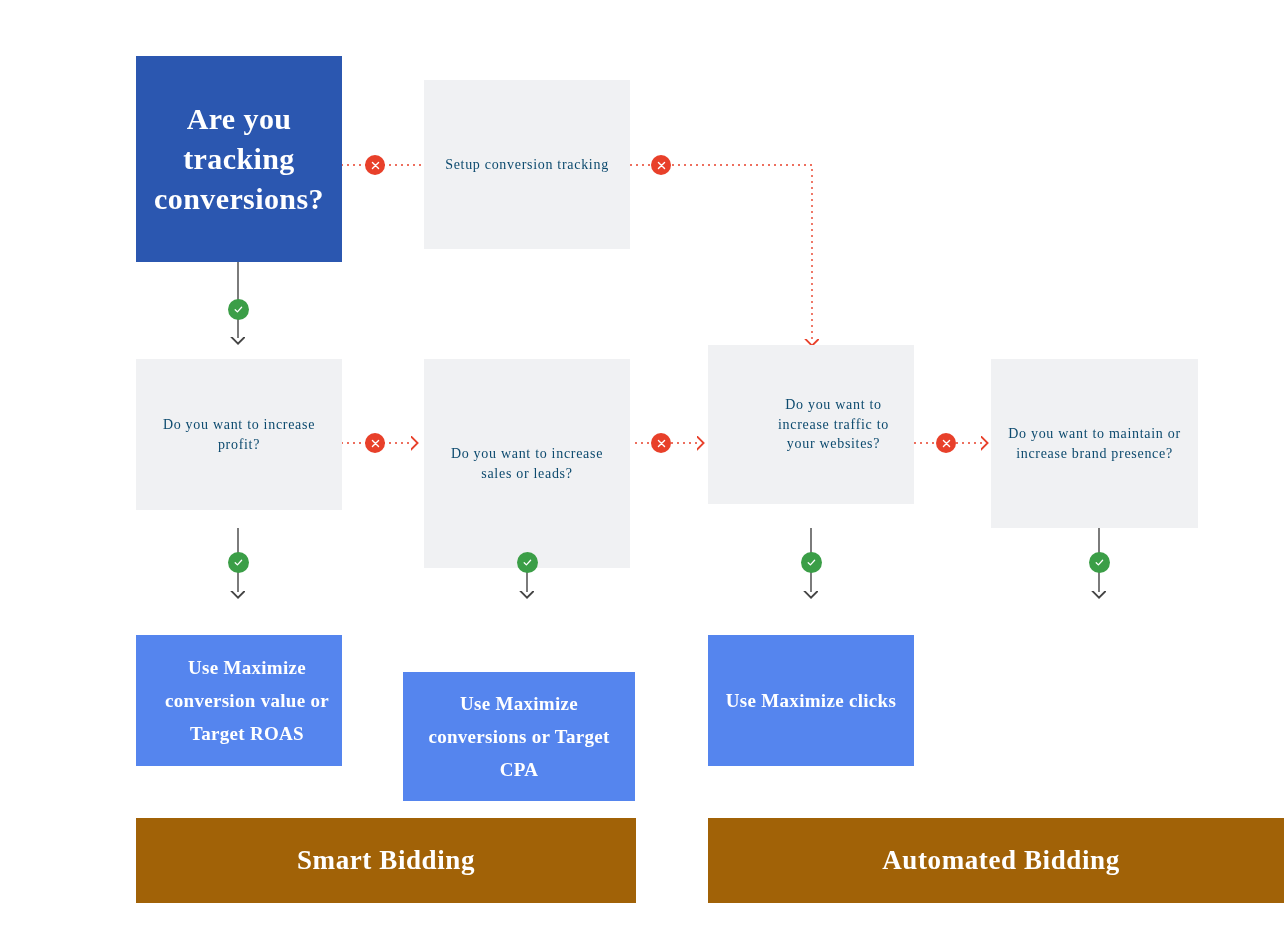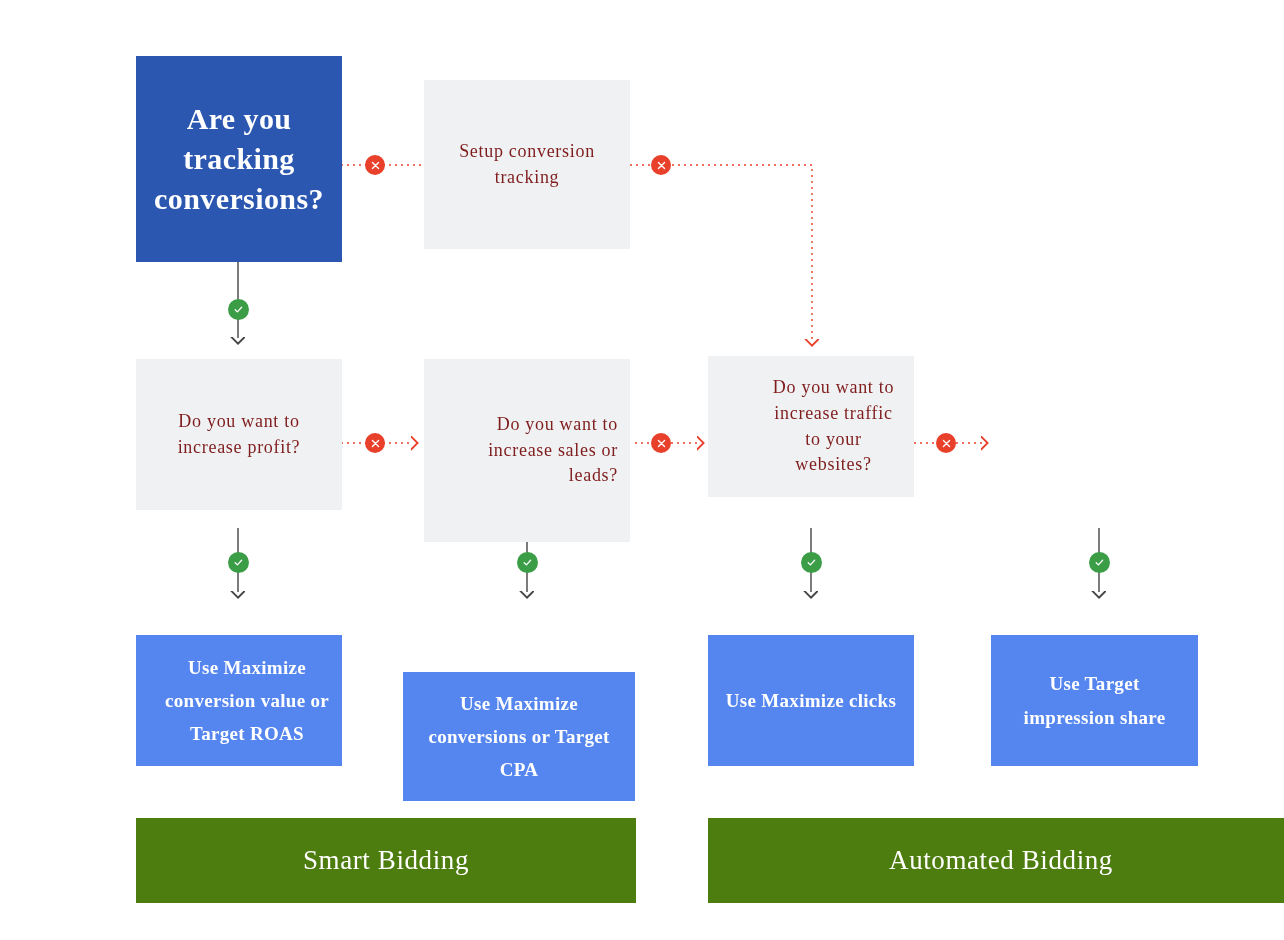--- a/index.html
+++ b/index.html
@@ -39,36 +39,36 @@
   .node-root {
     background: #2B57B0;
     color: #ffffff;
     font-weight: bold;
     font-size: 30px;
     line-height: 1.33;
     letter-spacing: 0.4px;
   }
   .node-gray {
     background: #F0F1F3;
-    color: #7f1d1d;
-    font-size: 18px;
+    color: #0c4a6e;
+    font-size: 14px;
     letter-spacing: 0.7px;
   }
   .node-result {
     background: #5585EE;
     color: #ffffff;
     font-weight: bold;
     font-size: 19px;
     line-height: 1.75;
     letter-spacing: 0.3px;
   }
   .node-banner {
-    background: #4d7c0f;
+    background: #a16207;
     color: #ffffff;
-    font-weight: normal;
+    font-weight: bold;
     font-size: 27px;
     letter-spacing: 0.6px;
   }
   .node-inner {
     padding: 0 12px;
   }
   .badge {
     position: absolute;
     border-radius: 50%;
     display: flex;
@@ -146,44 +146,44 @@
   </div>
 
   <div class="node node-gray" style="left:424px; top:80px; width:206px; height:169px;">
     <span class="node-inner">Setup conversion tracking</span>
   </div>
 
   <div class="node node-gray" style="left:136px; top:359px; width:206px; height:151px;">
     <span class="node-inner">Do you want to increase profit?</span>
   </div>
 
-  <div class="node node-gray" style="left:424px; top:359px; width:206px; height:183px;text-align:right;">
+  <div class="node node-gray" style="left:424px; top:359px; width:206px; height:209px;">
     <span class="node-inner">Do you want to increase sales or leads?</span>
   </div>
 
-  <div class="node node-gray" style="left:708px; top:356px; width:206px; height:141px;padding-left:45px;">
+  <div class="node node-gray" style="left:708px; top:345px; width:206px; height:159px;padding-left:45px;">
     <span class="node-inner">Do you want to increase traffic to your websites?</span>
   </div>
 
+  <div class="node node-gray" style="left:991px; top:359px; width:207px; height:169px;">
+    <span class="node-inner">Do you want to maintain or increase brand presence?</span>
+  </div>
 
   <div class="node node-result" style="left:136px; top:635px; width:206px; height:131px;padding-left:16px;">
     <span class="node-inner">Use Maximize conversion value or Target ROAS</span>
   </div>
 
   <div class="node node-result" style="left:403px; top:637px; width:232px; height:129px;margin-top:35px;">
     <span class="node-inner">Use Maximize conversions or Target CPA</span>
   </div>
 
   <div class="node node-result" style="left:708px; top:635px; width:206px; height:131px;">
     <span class="node-inner">Use Maximize clicks</span>
   </div>
 
-  <div class="node node-result" style="left:991px; top:635px; width:207px; height:131px;">
-    <span class="node-inner">Use Target impression share</span>
-  </div>
 
   <div class="node node-banner" style="left:136px; top:818px; width:500px; height:85px;">
     <span class="node-inner">Smart Bidding</span>
   </div>
 
   <div class="node node-banner" style="left:708px; top:818px; width:586px; height:85px;">
     <span class="node-inner">Automated Bidding</span>
   </div>
 
   <div class="badge badge-no" style="left:365px; top:155px;">

